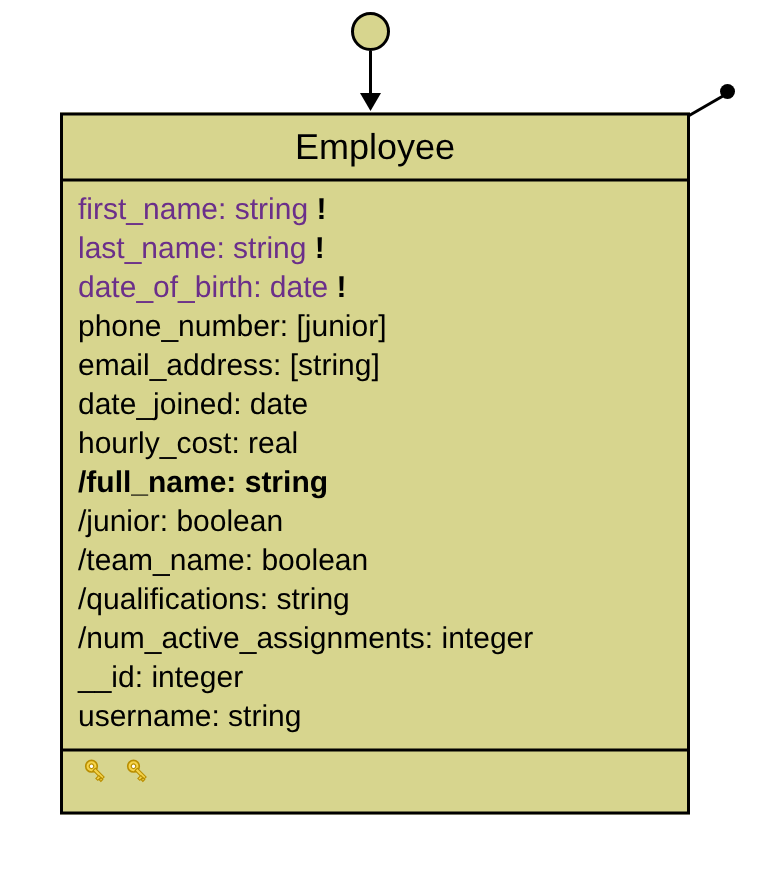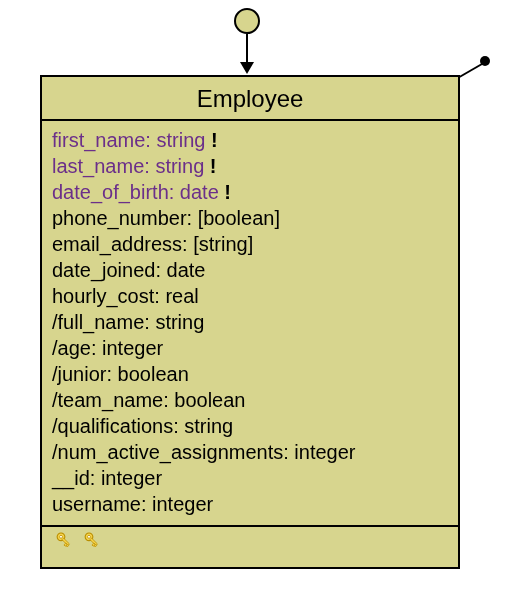--- a/index.html
+++ b/index.html
@@ -66,21 +66,21 @@
     white-space: nowrap;
   }
   .attr.required {
     color: #6b2f8a;
   }
   .attr.required .bang {
     font-weight: bold;
     color: #000;
   }
   .attr.bold {
-    font-weight: normal;
+    font-weight: bold;
   }
   .key-section {
     padding: 4px 8px 6px 8px;
     min-height: 30px;
   }
   .key-icon {
     display: inline-block;
     vertical-align: middle;
     margin-right: 2px;
   }
@@ -109,32 +109,31 @@
   <div class="corner-line" style="left:456px; top:78px; width:32px; transform: rotate(-30deg);"></div>
   <div class="corner-dot" style="left:480px; top:56px;"></div>
 
   <div class="class-box">
     <div class="class-title">Employee</div>
 
     <div class="attr-section">
       <div class="attr required"><span>first_name: string </span><span class="bang">!</span></div>
       <div class="attr required"><span>last_name: string </span><span class="bang">!</span></div>
       <div class="attr required"><span>date_of_birth: date </span><span class="bang">!</span></div>
-      <div class="attr">phone_number: [boolean]</div>
+      <div class="attr">phone_number: [junior]</div>
       <div class="attr">email_address: [string]</div>
       <div class="attr">date_joined: date</div>
       <div class="attr">hourly_cost: real</div>
       <div class="attr bold">/full_name: string</div>
-      <div class="attr">/age: integer</div>
       <div class="attr">/junior: boolean</div>
       <div class="attr">/team_name: boolean</div>
       <div class="attr">/qualifications: string</div>
       <div class="attr">/num_active_assignments: integer</div>
       <div class="attr">__id: integer</div>
-      <div class="attr">username: integer</div>
+      <div class="attr">username: string</div>
     </div>
 
     <div class="key-section">
       <span class="key-icon">
         <svg width="22" height="22" viewBox="0 0 24 24">
           <g transform="rotate(45 12 12)">
             <circle cx="8" cy="8" r="4.2" fill="#f5d34a" stroke="#b98e00" stroke-width="1.2"></circle>
             <circle cx="8" cy="8" r="1.6" fill="#ffffff" stroke="#b98e00" stroke-width="0.8"></circle>
             <rect x="11" y="7" width="9" height="2.4" fill="#f5d34a" stroke="#b98e00" stroke-width="0.8"></rect>
             <rect x="16.5" y="9" width="2" height="3" fill="#f5d34a" stroke="#b98e00" stroke-width="0.8"></rect>

